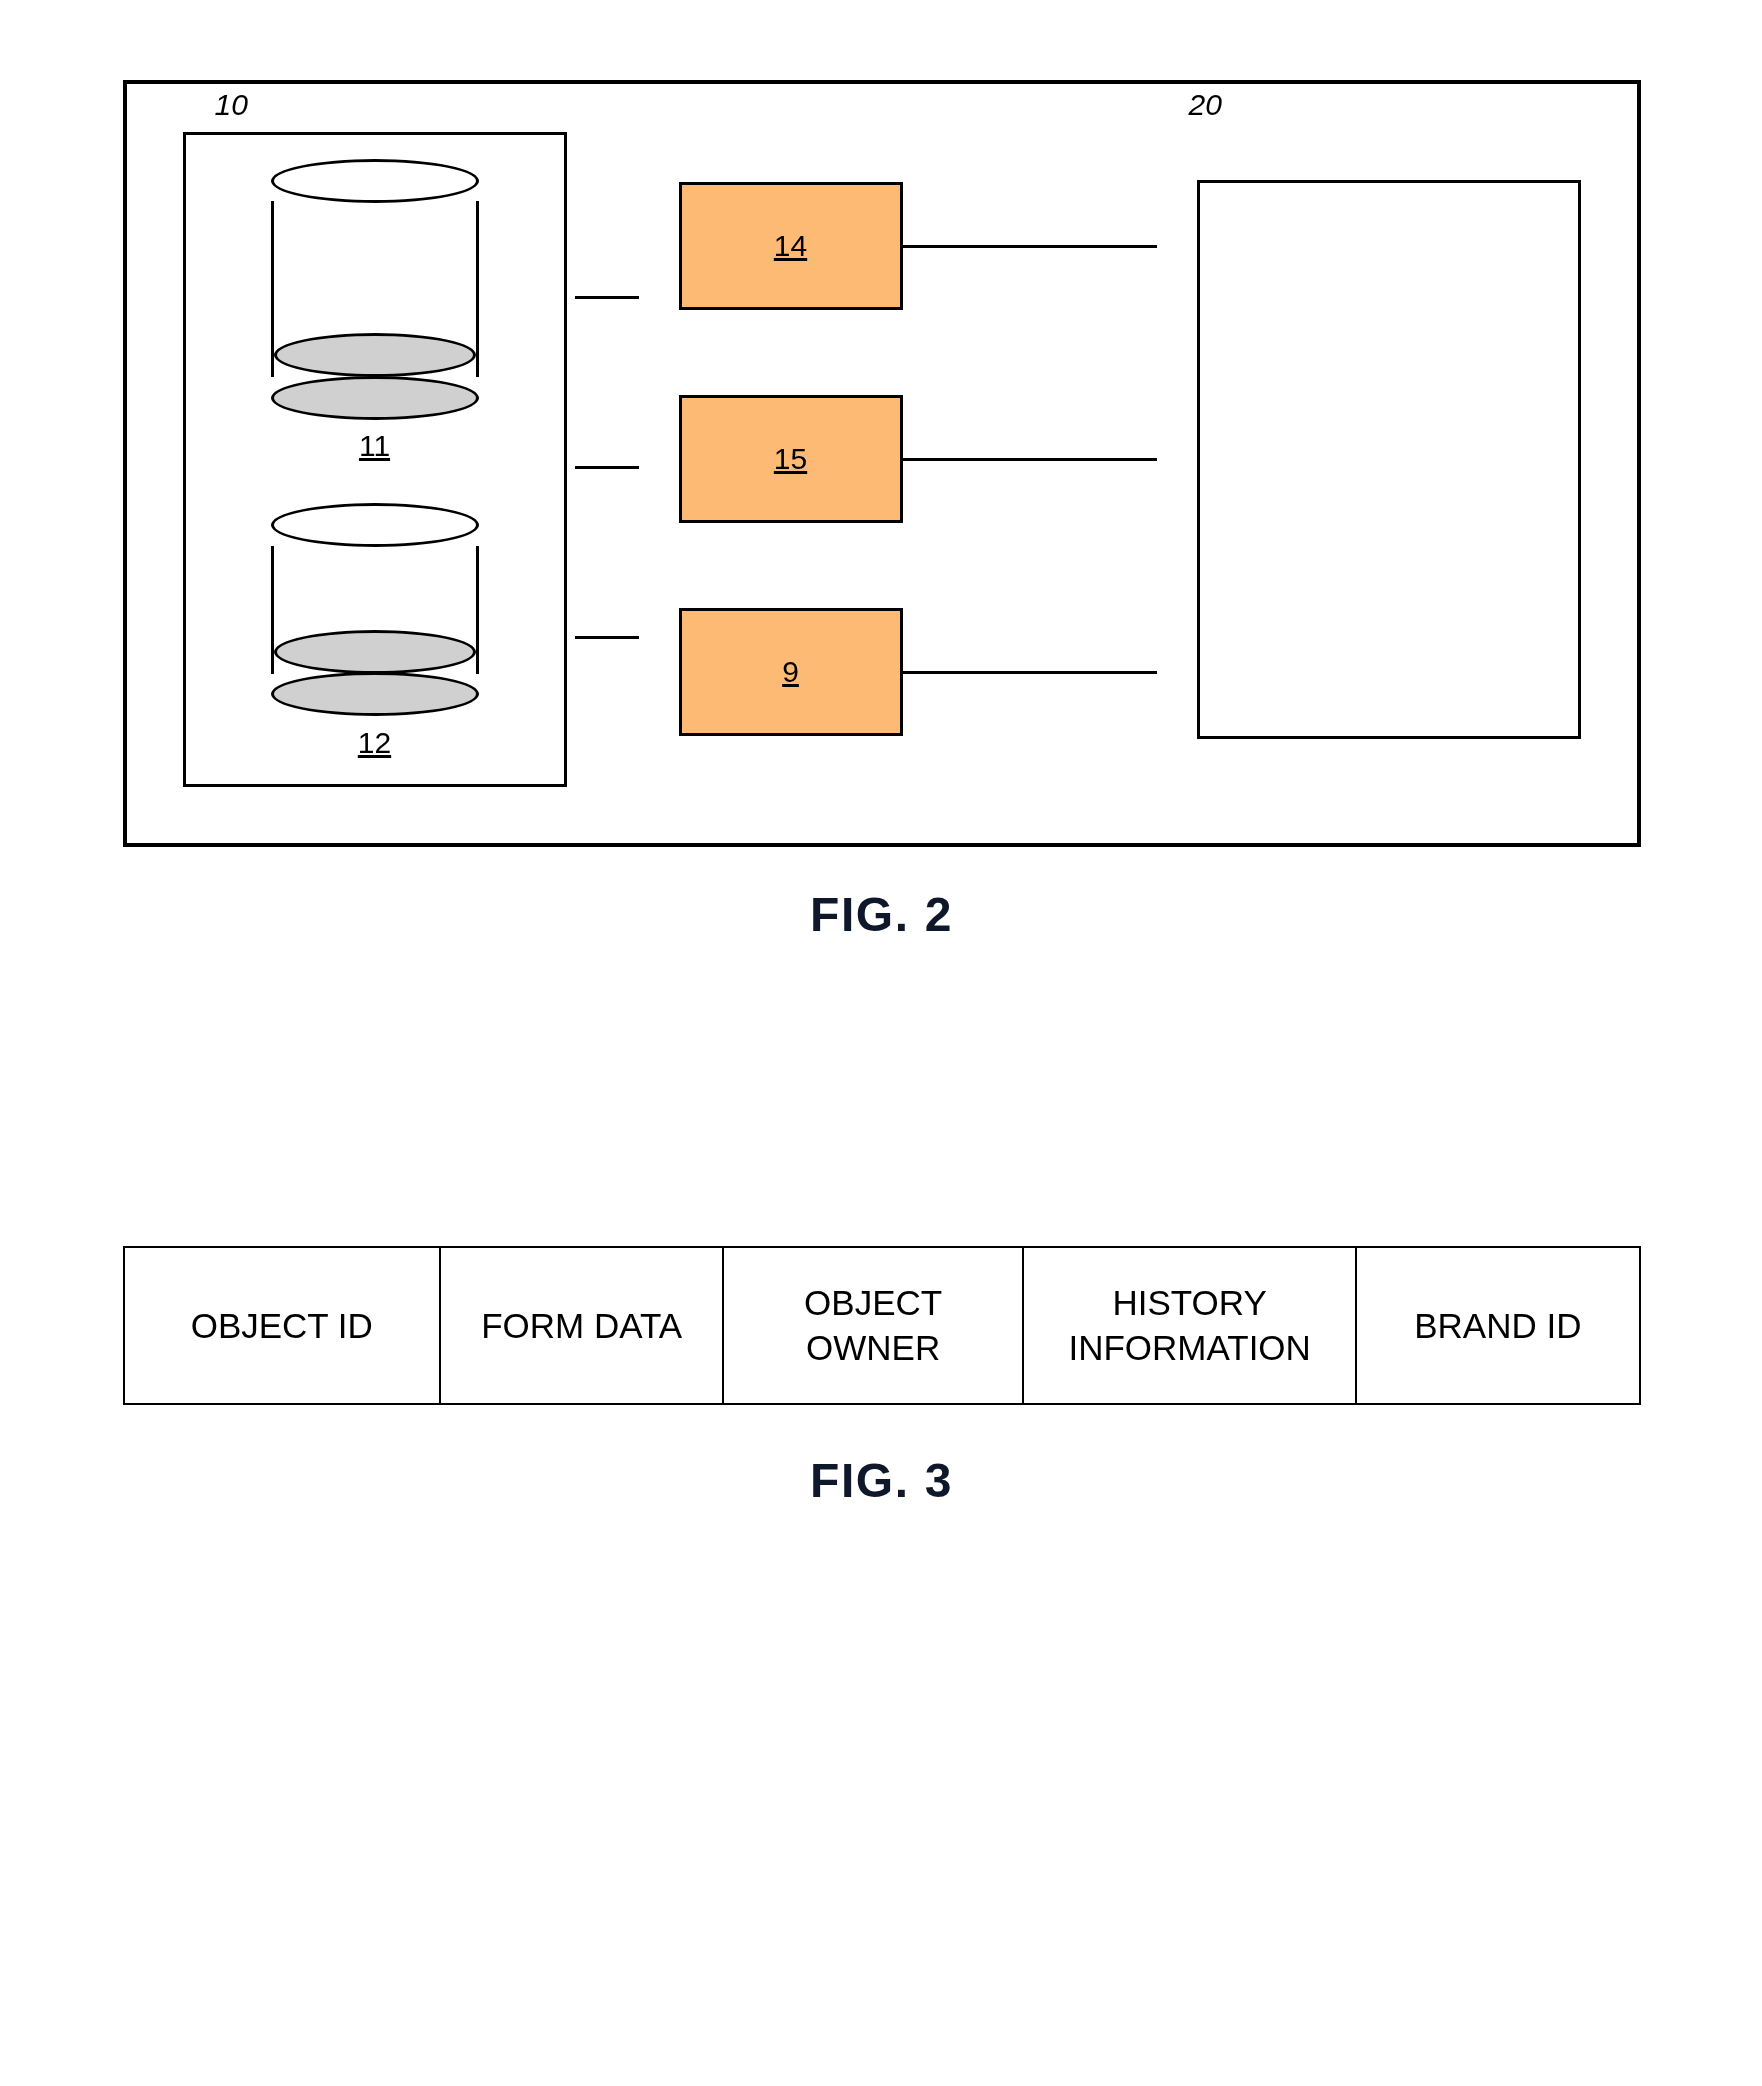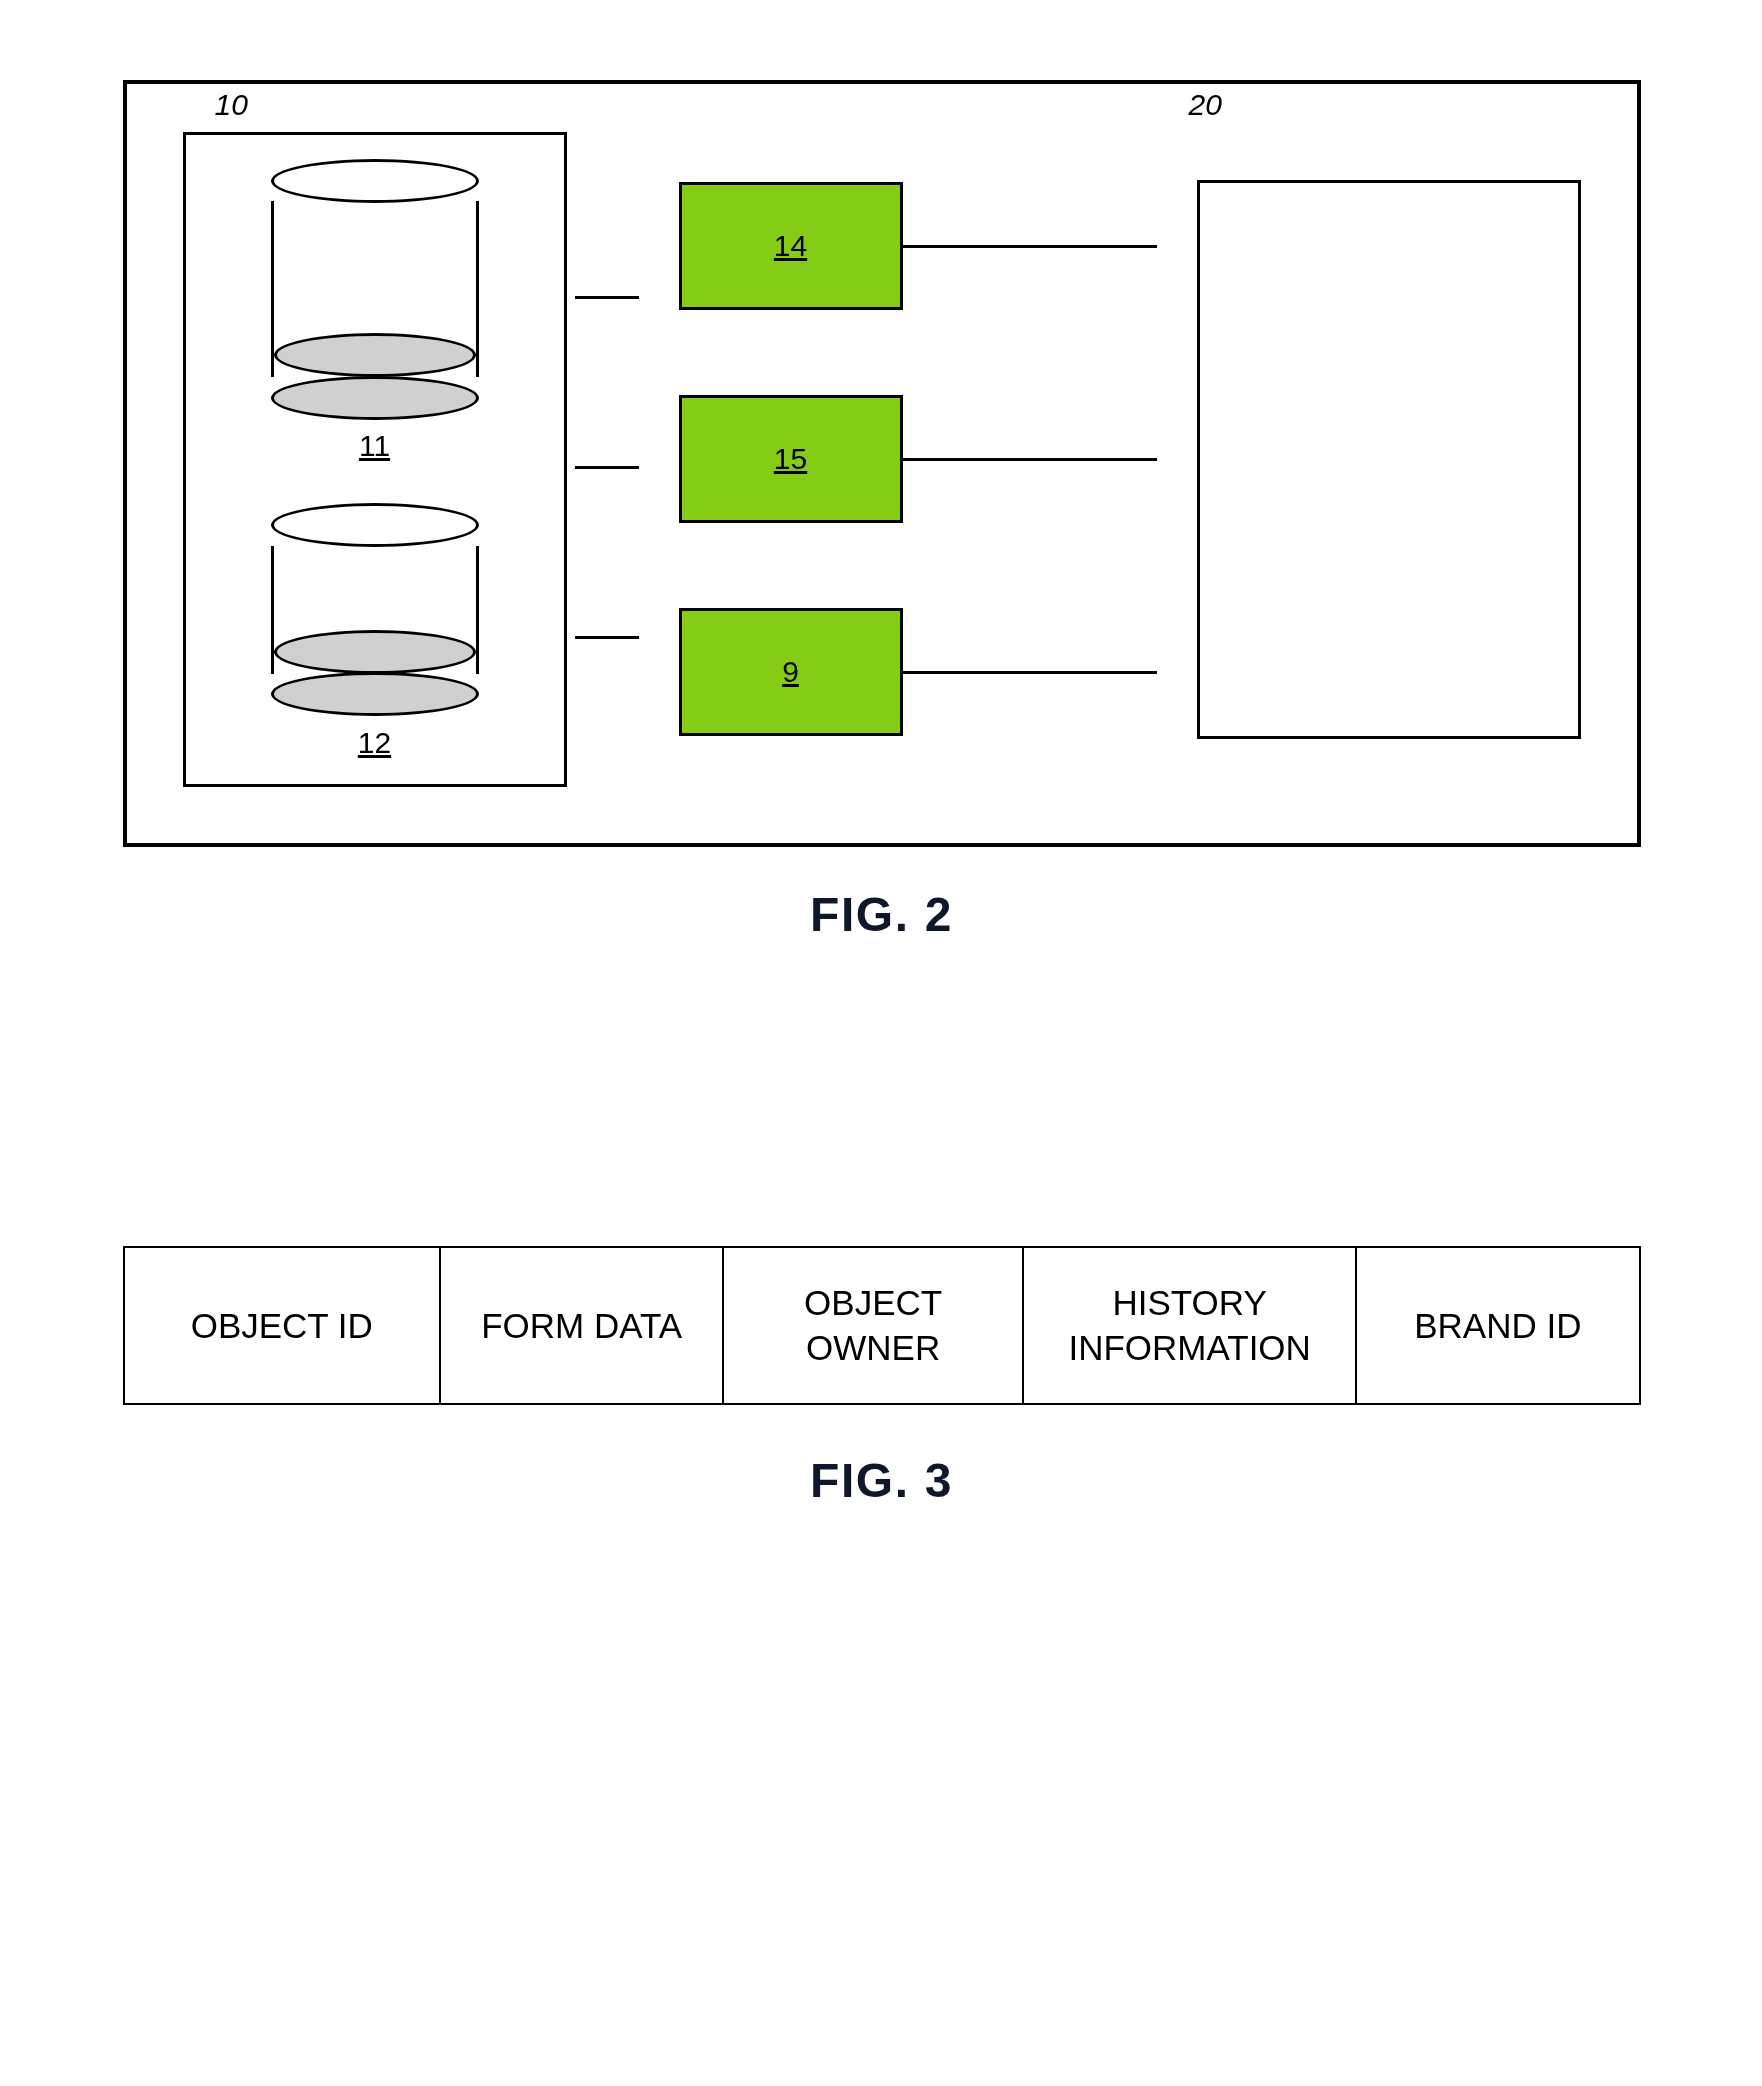--- a/index.html
+++ b/index.html
@@ -72,21 +72,21 @@
       gap: 0;
     }
 
     .mid-box {
       border: 3.2px solid #000;
       width: 224px;
       height: 128px;
       display: flex;
       align-items: center;
       justify-content: center;
-      background: #84cc16;
+      background: #fdba74;
       position: relative;
     }
 
     .mid-box-label {
       font-size: 30px;
       text-decoration: underline;
       color: #000;
     }
 
     .right-box {

